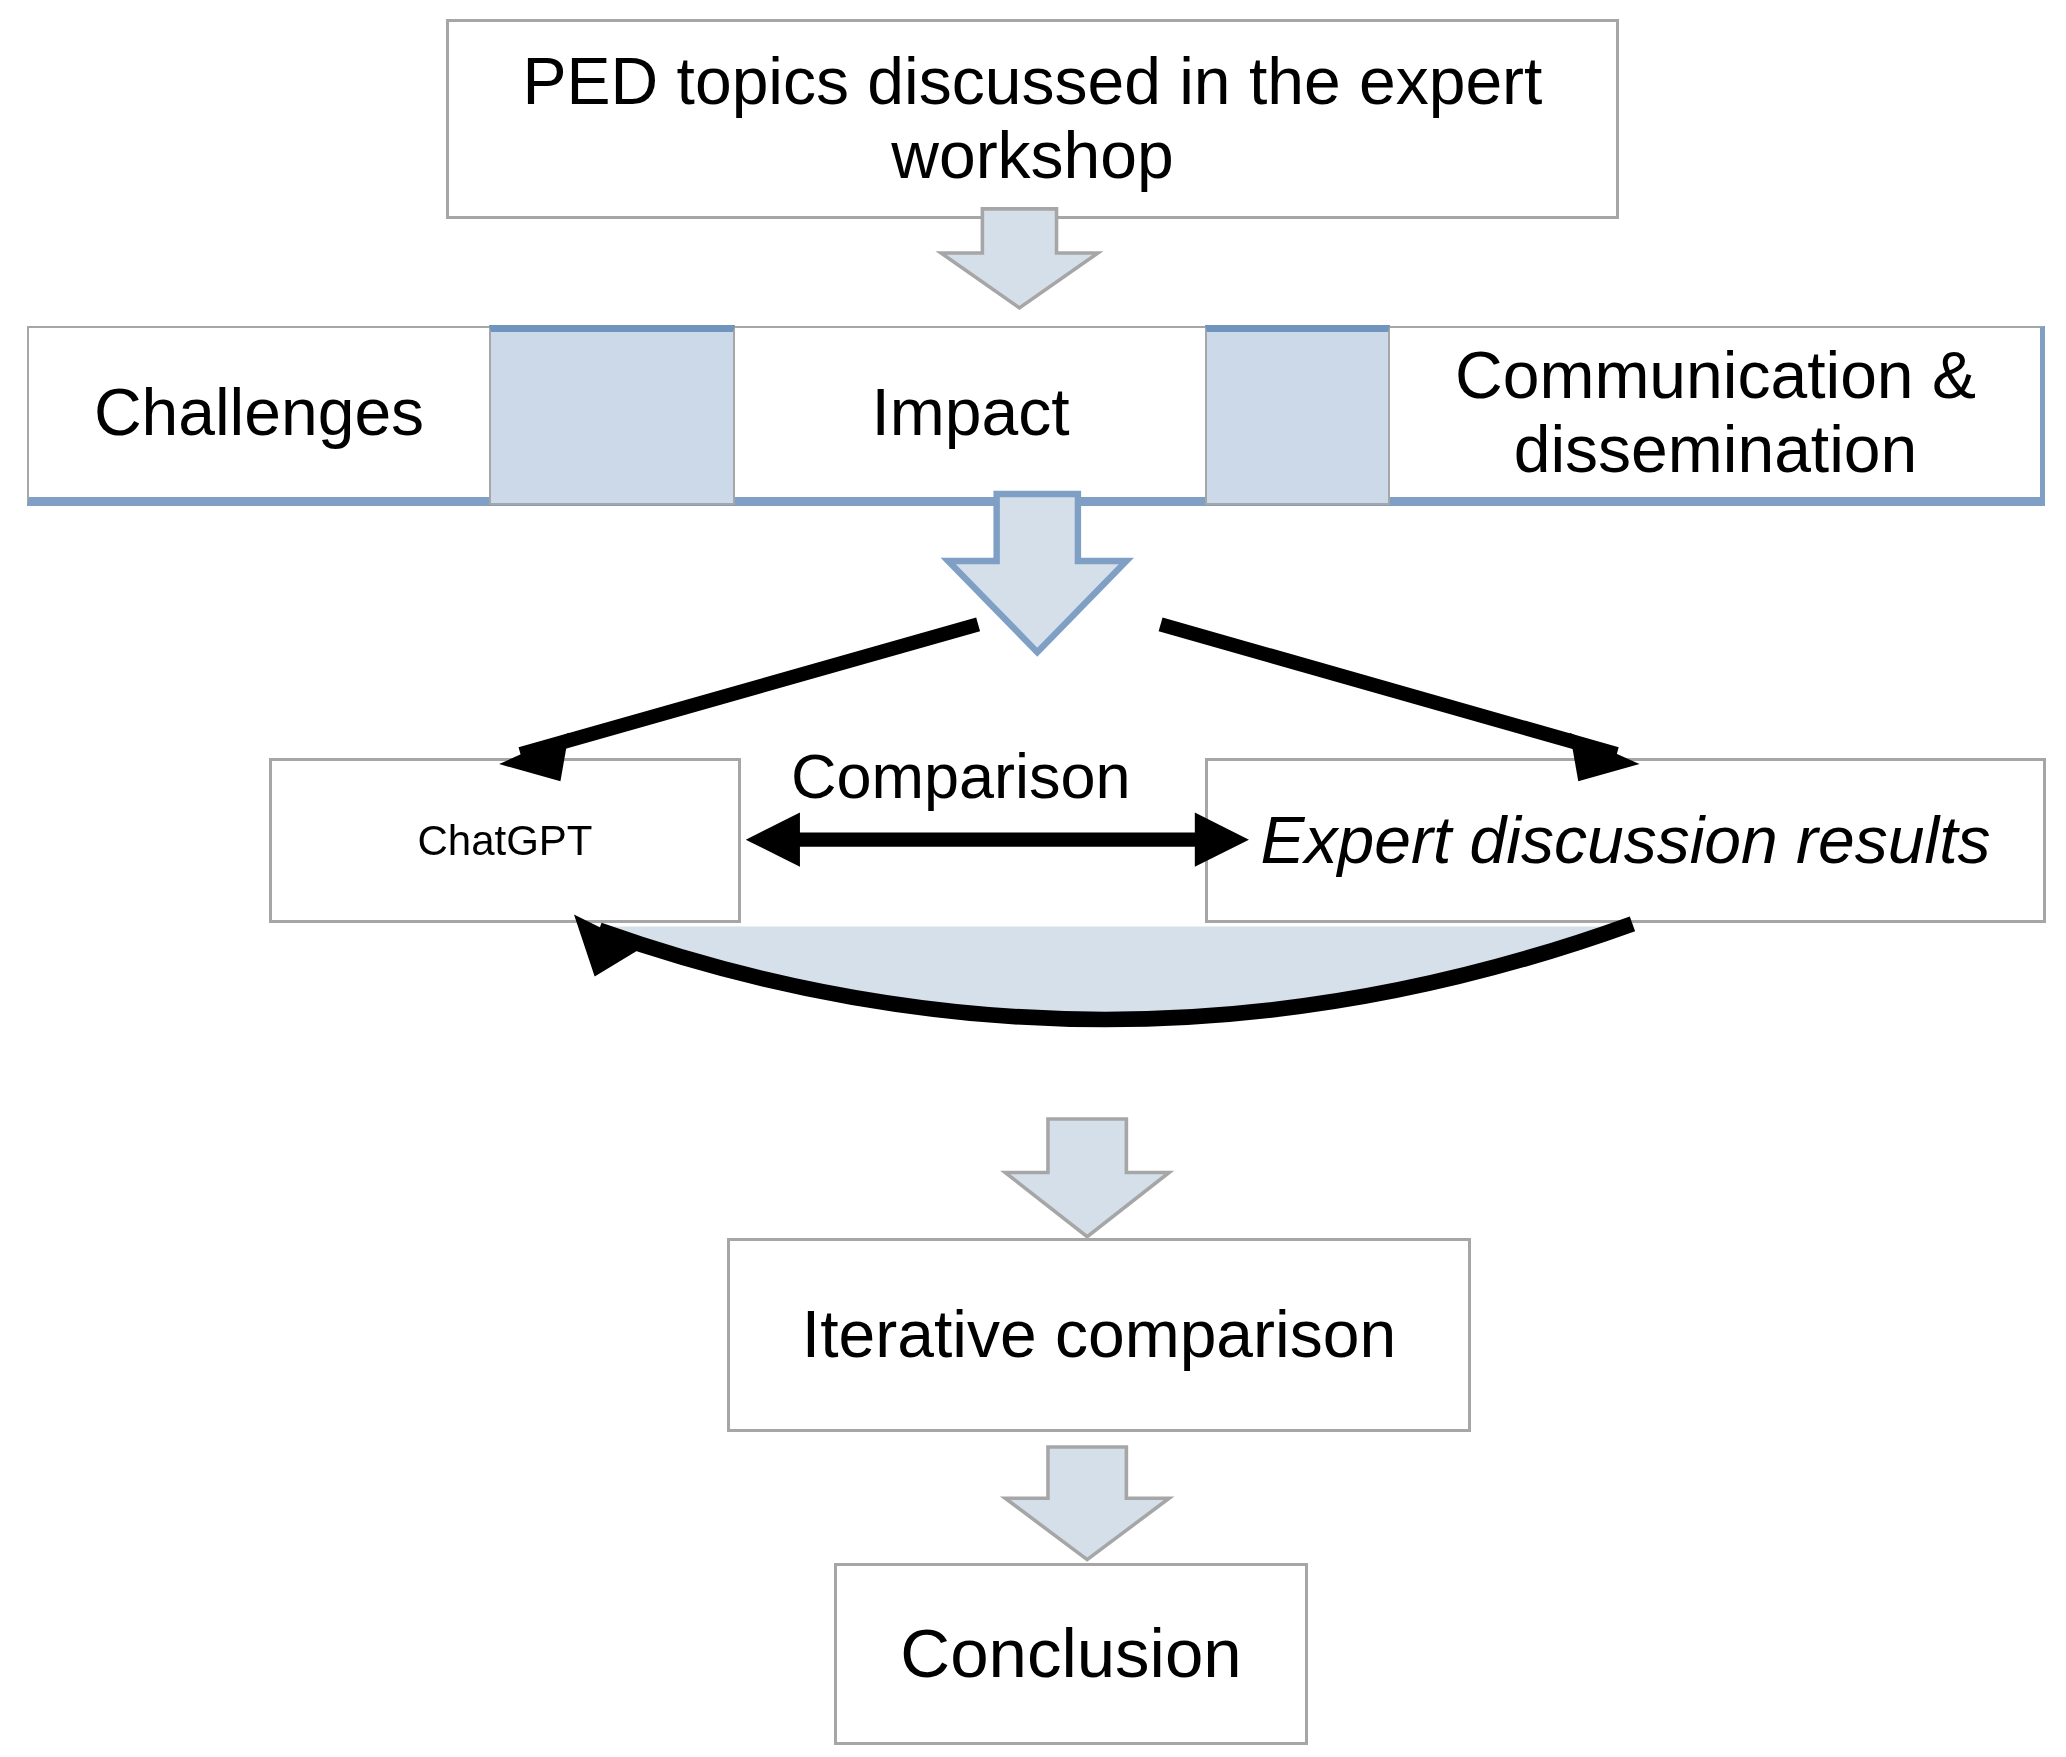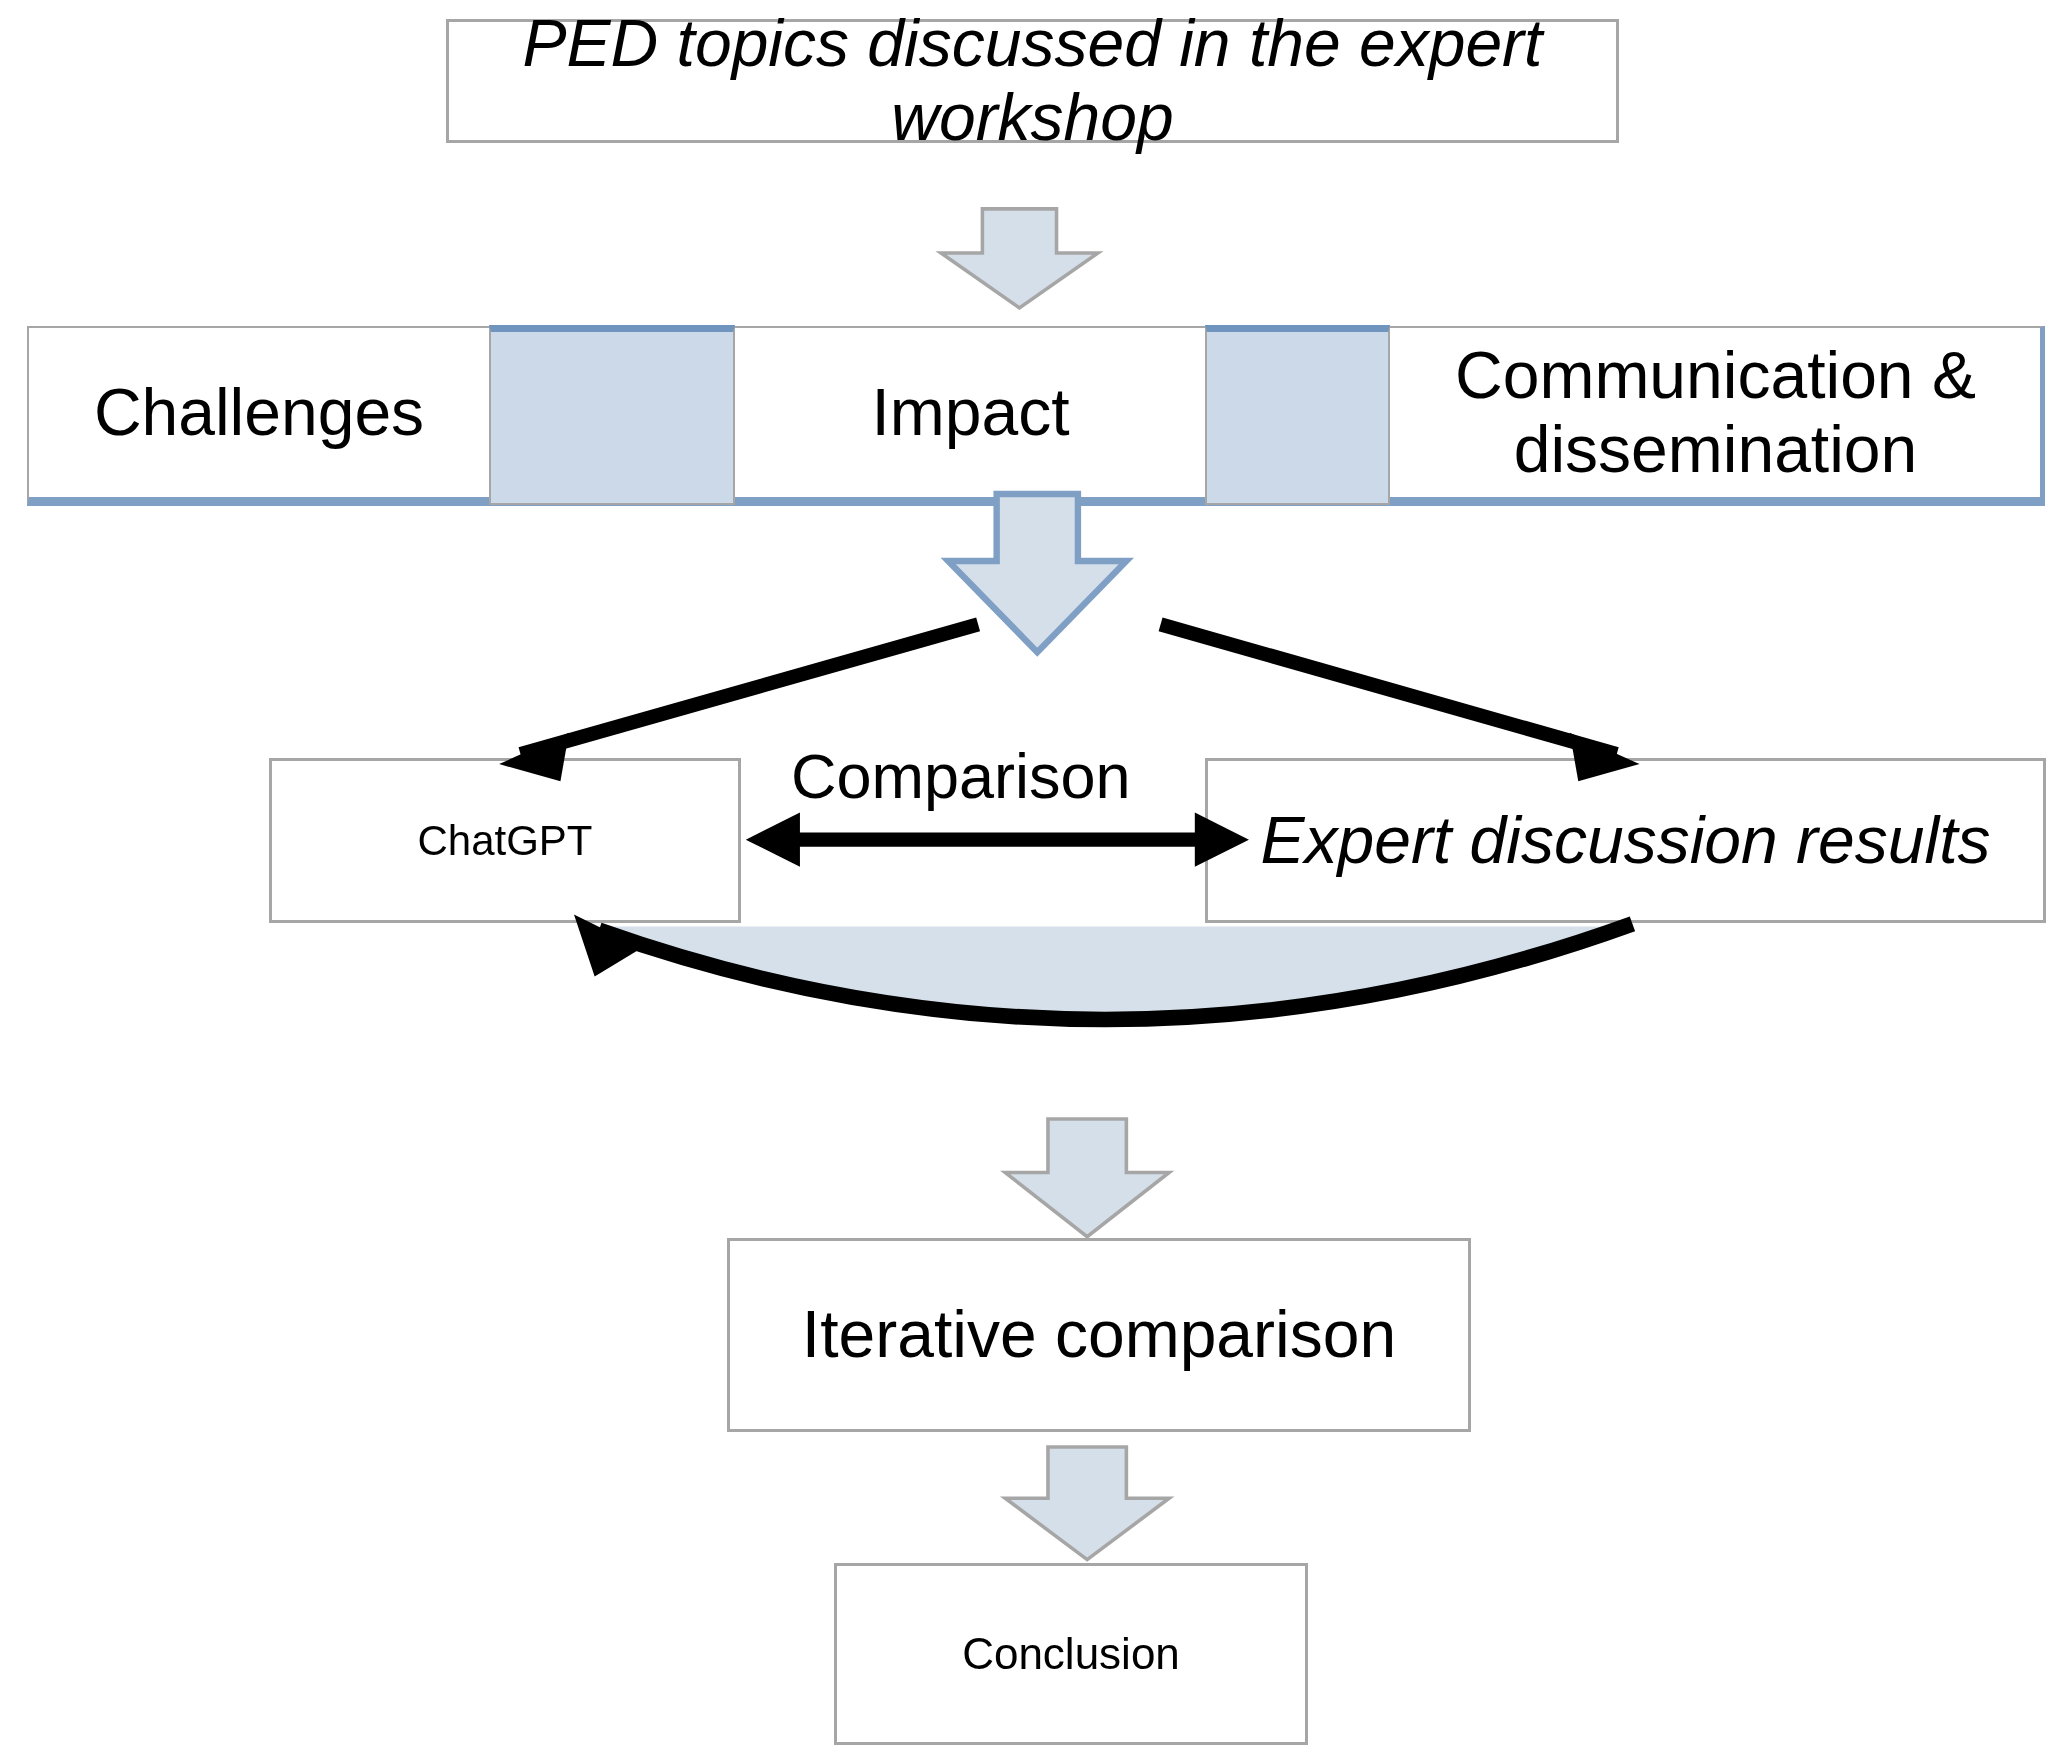--- a/index.html
+++ b/index.html
@@ -35,23 +35,22 @@
     width: 100%;
     padding: 0 13px;
     white-space: pre-line;
   }
 
   
   #title-box {
     left: 446px;
     top: 19px;
     width: 1173px;
-    height: 124px;
-    font-size: 66px;
-    font-style: italic;
+    height: 200px;
+    font-size: 66px;
   }
 
   
   #topics-bar {
     position: absolute;
     left: 27px;
     top: 326px;
     width: 2018px;
     height: 180px;
     box-sizing: border-box;
@@ -123,21 +122,21 @@
     top: 1238px;
     width: 744px;
     height: 194px;
     font-size: 66px;
   }
   #conclusion-box {
     left: 834px;
     top: 1563px;
     width: 474px;
     height: 182px;
-    font-size: 44px;
+    font-size: 69px;
   }
 
   
   #arrows {
     position: absolute;
     left: 0;
     top: 0;
     width: 2066px;
     height: 1757px;
     pointer-events: none;

